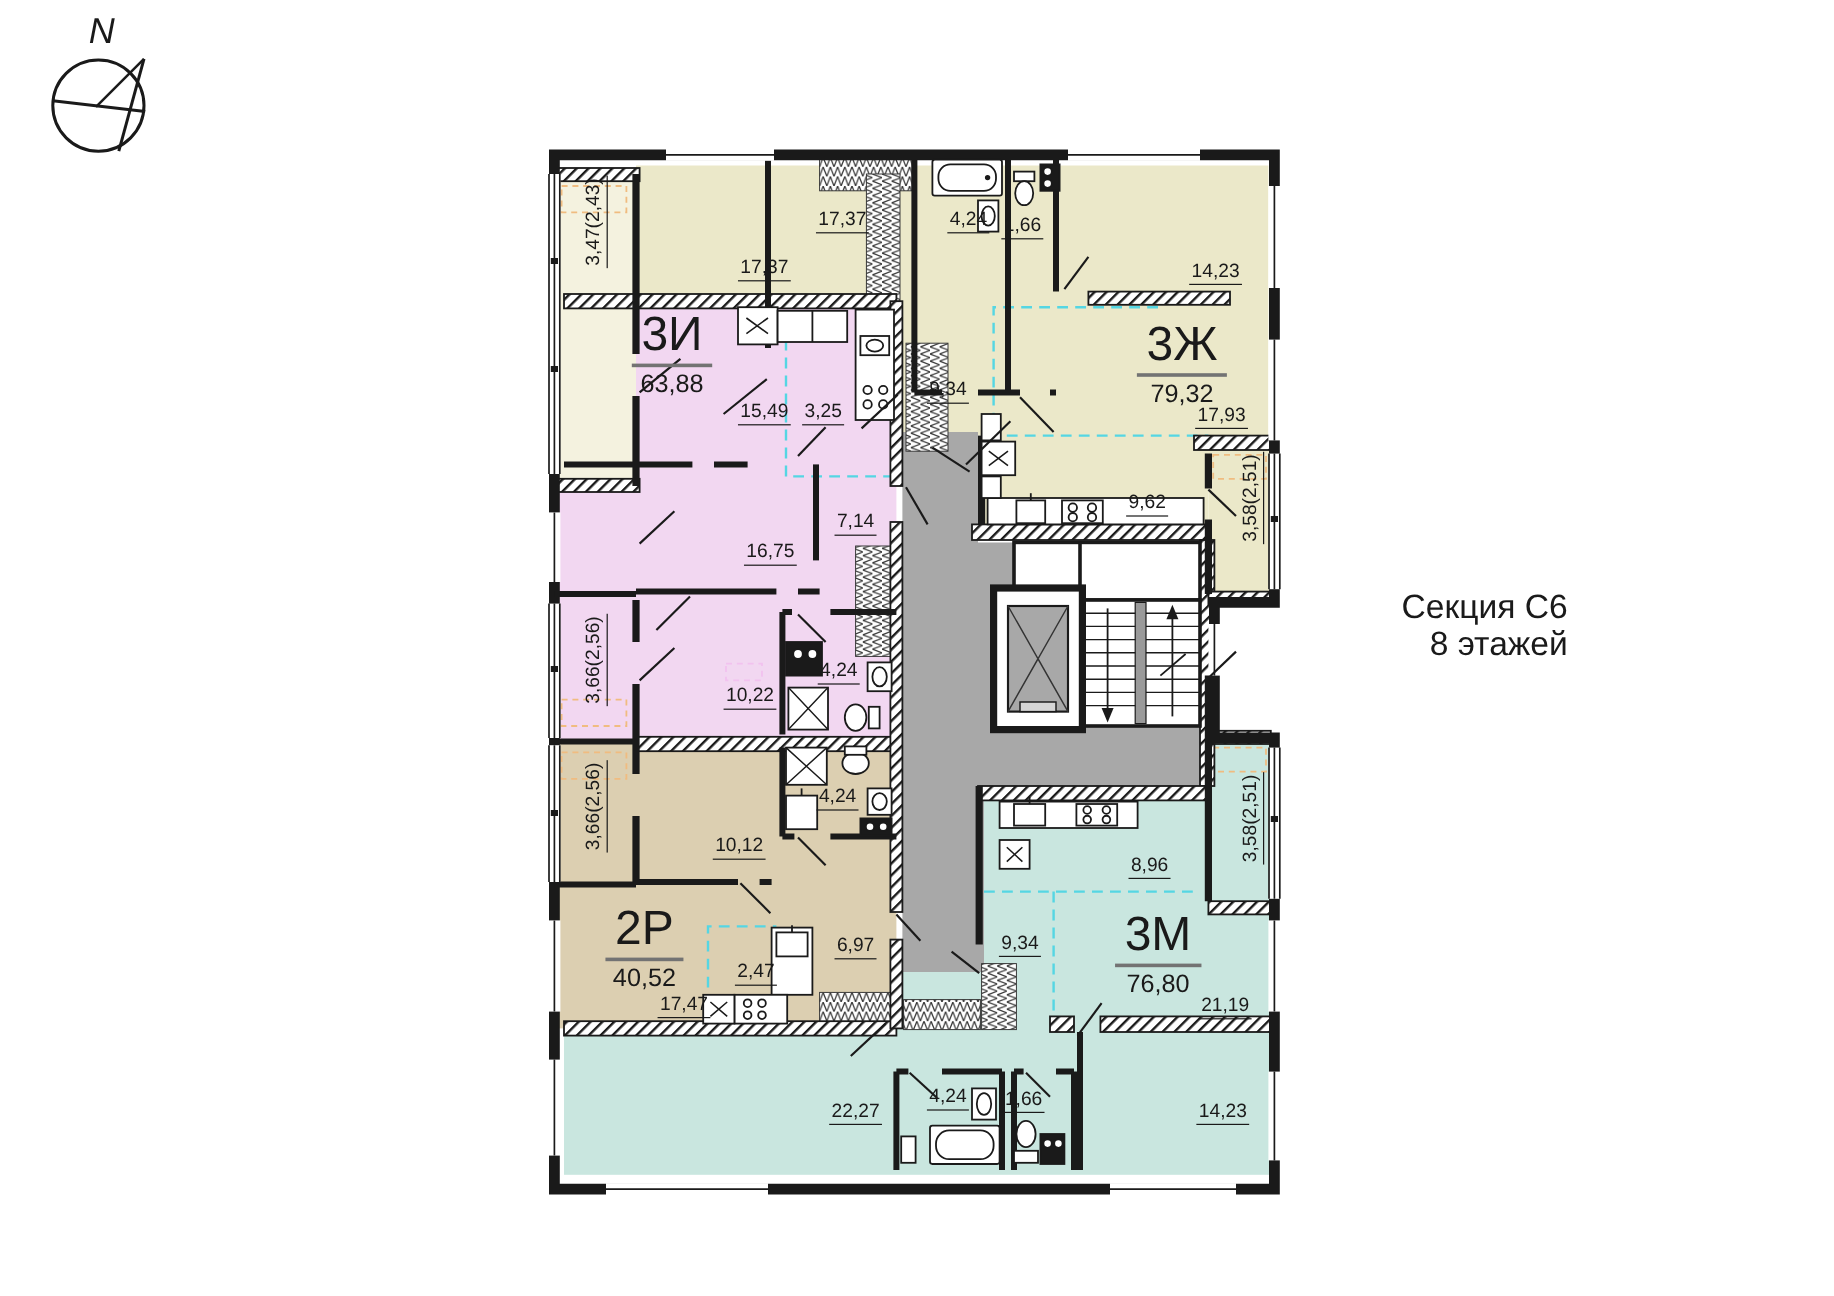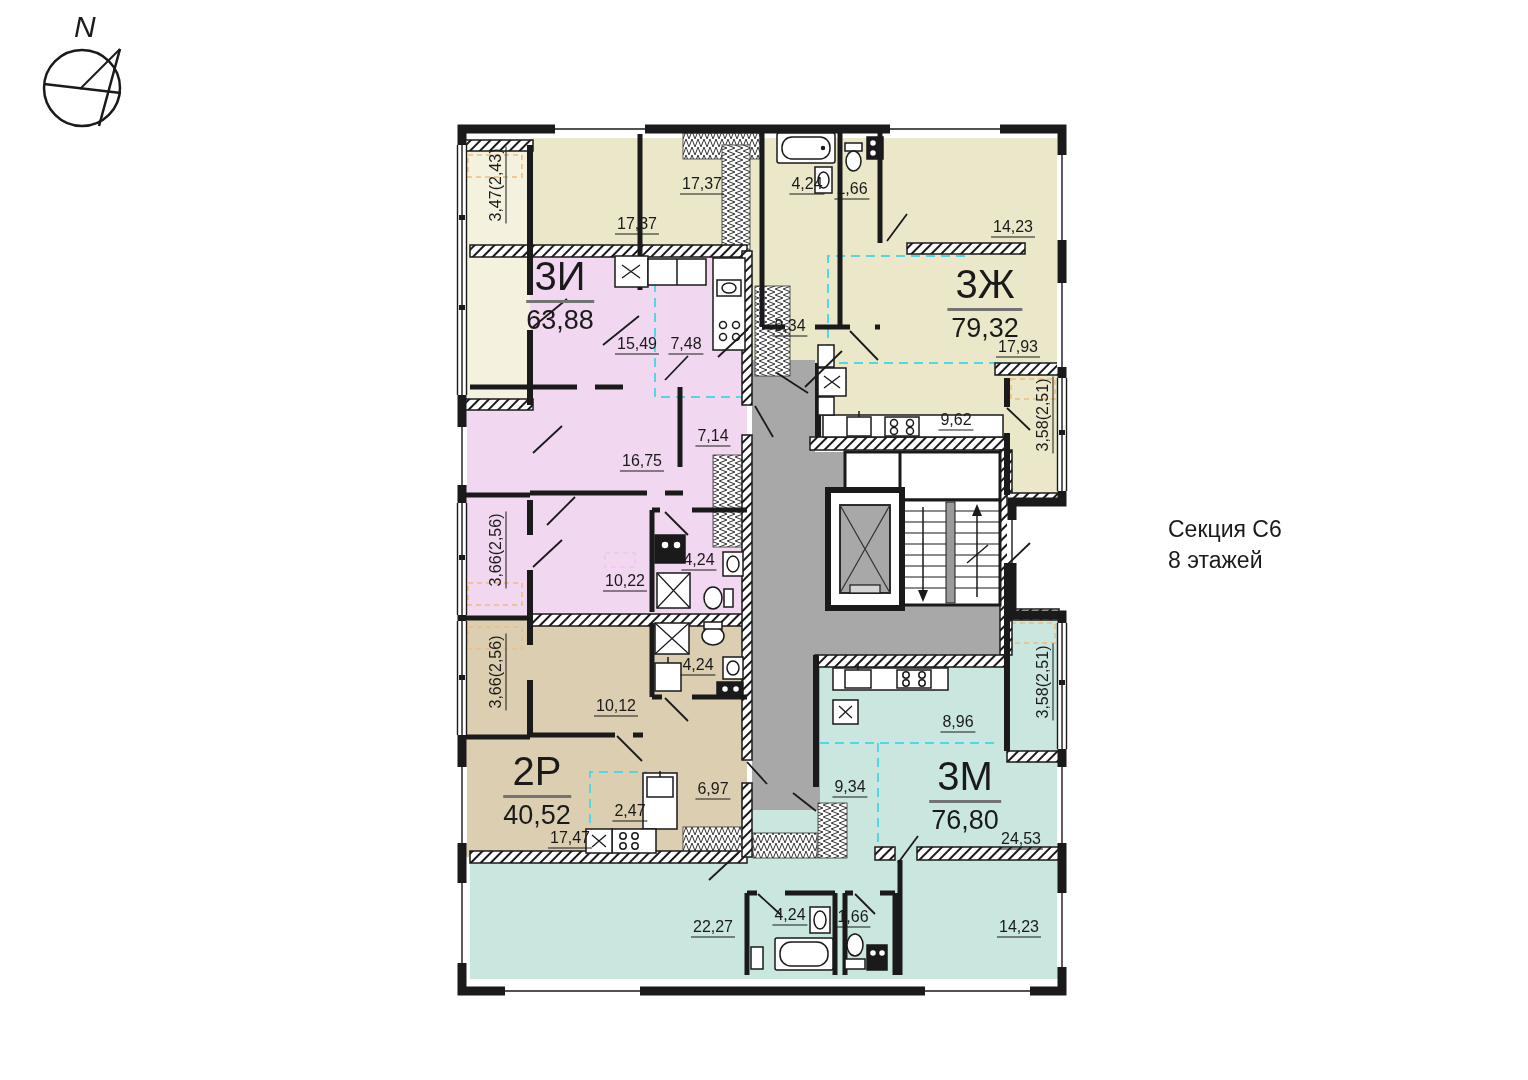--- a/index.html
+++ b/index.html
@@ -6,22 +6,22 @@
   .canvas{position:relative;width:1528px;height:1080px;background:#fff;overflow:hidden;
           font-family:"Liberation Sans",sans-serif;color:#1a1a1a;}
   .plan{position:absolute;left:455px;top:115px;width:620px;height:885px;}
   .plan svg{position:absolute;left:0;top:0;}
   .lbl{position:absolute;font-size:16px;line-height:1;white-space:nowrap;
        border-bottom:1.5px solid #1a1a1a;padding:0 2px 2px;
        transform:translate(-50%,-50%);}
   .lbl.rot{transform:translate(-50%,-50%) rotate(-90deg);}
   .apt{position:absolute;text-align:center;transform:translate(-50%,-50%);}
   .apt-name{font-size:40px;line-height:1;border-bottom:3px solid #737373;padding:0 8px 4px;}
-  .apt-area{font-size:27px;line-height:1;padding-top:4px;}
-  .side-note{position:absolute;left:1168px;top:514px;font-size:23px;line-height:31px;}
+  .apt-area{font-size:21px;line-height:1;padding-top:4px;}
+  .side-note{position:absolute;left:1168px;top:490px;font-size:28px;line-height:31px;text-align:right;}
   .compass{position:absolute;left:28px;top:8px;}
   .compass .n{position:absolute;left:46px;top:2px;font-size:30px;font-style:italic;}
 </style>
 </head>
 <body>
 
 <div class="canvas">
 
   <div class="compass">
     <svg width="120" height="135" viewBox="0 0 120 135">
@@ -365,38 +365,38 @@
   <div class="lbl" style="left:352px;top:70px">4,24</div>
   <div class="lbl" style="left:397px;top:75px">1,66</div>
   <div class="lbl" style="left:182px;top:110px">17,37</div>
   <div class="lbl" style="left:558px;top:113px">14,23</div>
   <div class="lbl" style="left:335px;top:212px">9,34</div>
   <div class="lbl" style="left:563px;top:233px">17,93</div>
   <div class="lbl rot" style="left:589px;top:300px">3,58(2,51)</div>
   <div class="lbl" style="left:501px;top:306px">9,62</div>
 
   <div class="lbl" style="left:182px;top:230px">15,49</div>
-  <div class="lbl" style="left:231px;top:230px">7,48</div>
+  <div class="lbl" style="left:231px;top:230px">3,25</div>
   <div class="lbl" style="left:258px;top:322px">7,14</div>
   <div class="lbl" style="left:187px;top:347px">16,75</div>
   <div class="lbl rot" style="left:42px;top:435px">3,66(2,56)</div>
   <div class="lbl" style="left:170px;top:467px">10,22</div>
   <div class="lbl" style="left:244px;top:446px">4,24</div>
 
   <div class="lbl rot" style="left:42px;top:557px">3,66(2,56)</div>
   <div class="lbl" style="left:243px;top:551px">4,24</div>
   <div class="lbl" style="left:161px;top:592px">10,12</div>
   <div class="lbl" style="left:258px;top:675px">6,97</div>
   <div class="lbl" style="left:175px;top:697px">2,47</div>
   <div class="lbl" style="left:115px;top:724px">17,47</div>
 
   <div class="lbl rot" style="left:589px;top:567px">3,58(2,51)</div>
   <div class="lbl" style="left:503px;top:608px">8,96</div>
   <div class="lbl" style="left:395px;top:673px">9,34</div>
-  <div class="lbl" style="left:566px;top:725px">24,53</div>
+  <div class="lbl" style="left:566px;top:725px">21,19</div>
   <div class="lbl" style="left:258px;top:813px">22,27</div>
   <div class="lbl" style="left:335px;top:801px">4,24</div>
   <div class="lbl" style="left:398px;top:803px">1,66</div>
   <div class="lbl" style="left:564px;top:813px">14,23</div>
 
   <div class="apt" style="left:105px;top:180px">
     <div class="apt-name">3И</div>
     <div class="apt-area">63,88</div>
   </div>
   <div class="apt" style="left:530px;top:188px">

